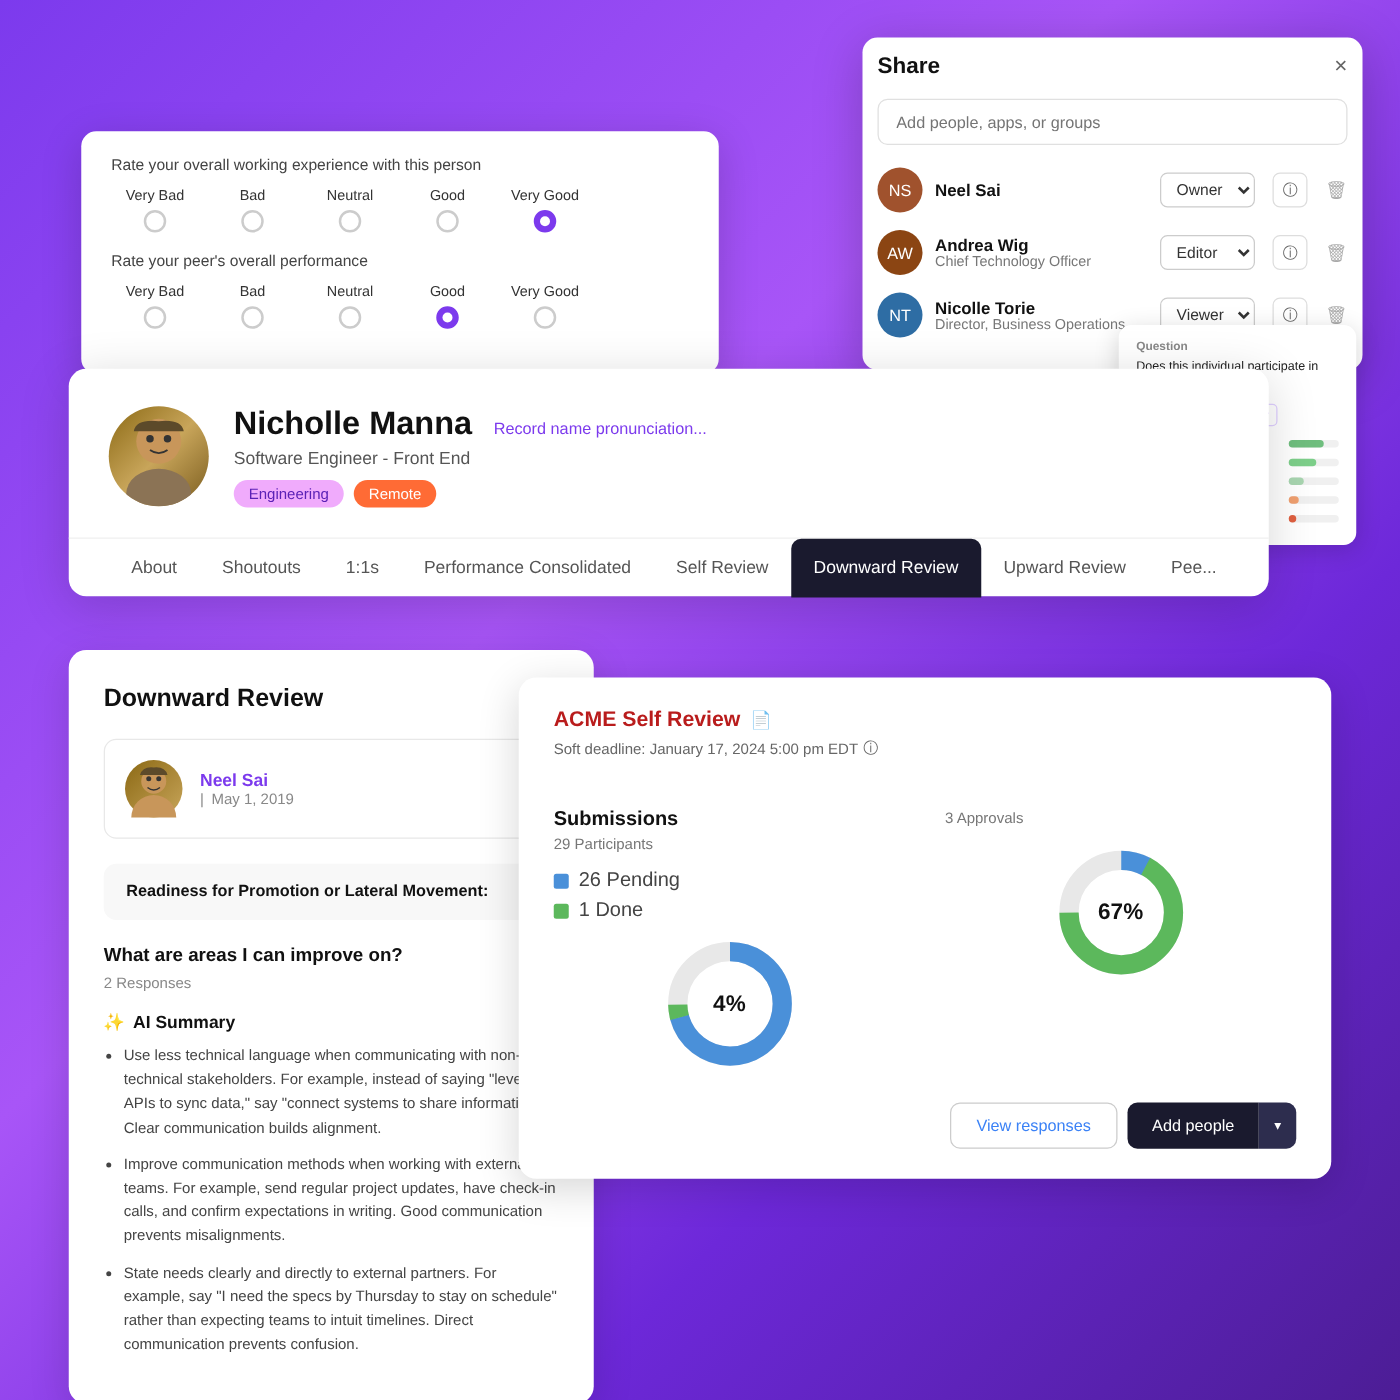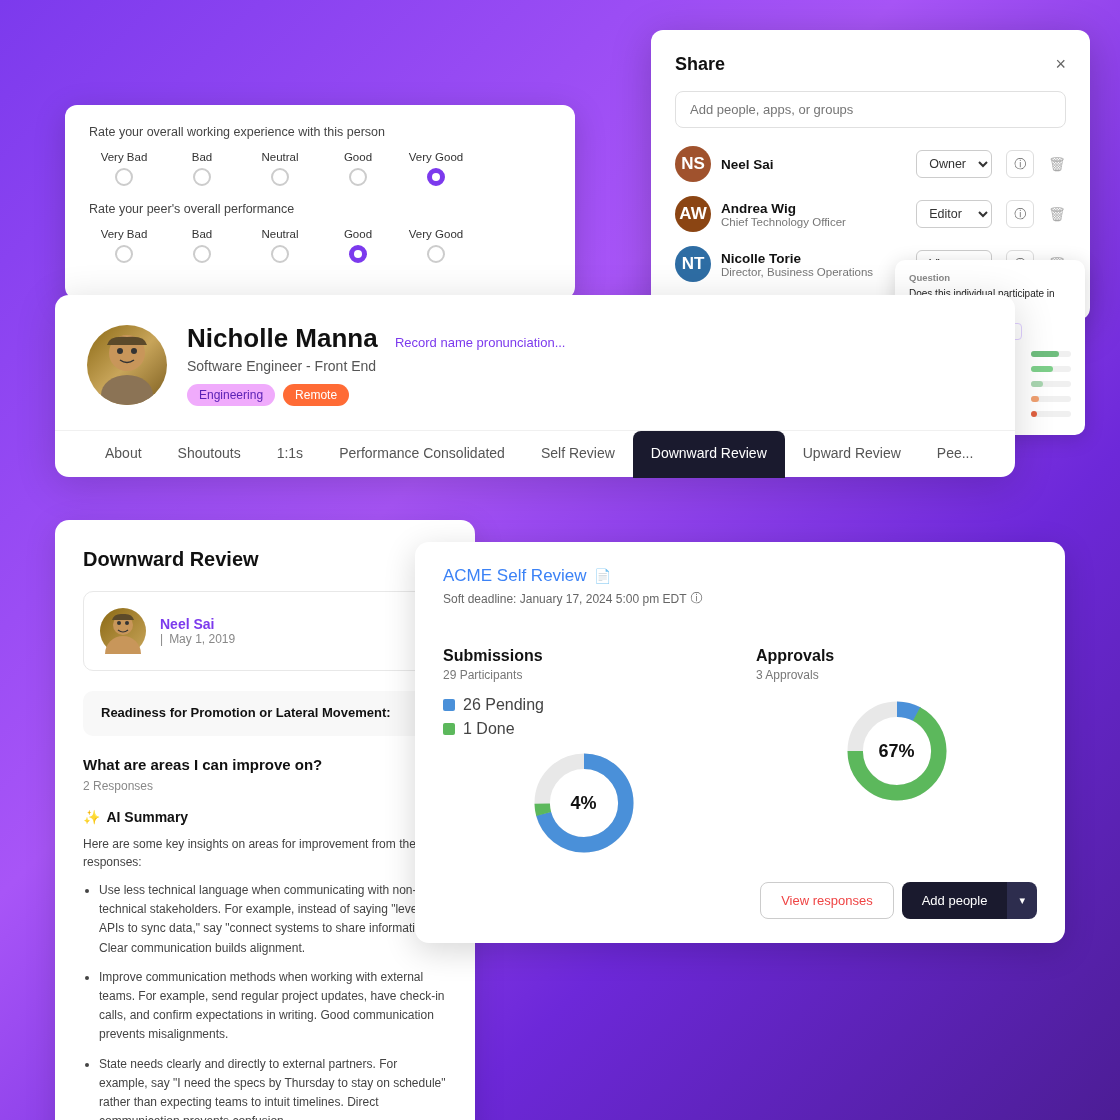--- a/index.html
+++ b/index.html
@@ -62,24 +62,24 @@
       height: 8px;
       border-radius: 50%;
       background: white;
     }
 
     
     .share-dialog {
       position: absolute;
       top: 30px;
       right: 30px;
-      width: 439px;
+      width: 400px;
       background: white;
       border-radius: 12px;
-      padding: 24px;
+      padding: 12px;
       box-shadow: 0 8px 40px rgba(0,0,0,0.22);
     }
     .share-header {
       display: flex;
       justify-content: space-between;
       align-items: center;
       margin-bottom: 16px;
     }
     .share-title {
       font-size: 18px;
@@ -112,22 +112,22 @@
     .share-avatar {
       width: 36px;
       height: 36px;
       border-radius: 50%;
       object-fit: cover;
       background: #ddd;
       flex-shrink: 0;
       display: flex;
       align-items: center;
       justify-content: center;
-      font-size: 17px;
-      font-weight: 700;
+      font-size: 13px;
+      font-weight: 400;
       color: white;
     }
     .share-person-info { flex: 1; }
     .share-person-name { font-size: 13.5px; font-weight: 600; color: #111; }
     .share-person-role { font-size: 11.5px; color: #777; }
     .share-role-select {
       border: 1px solid #ccc;
       border-radius: 6px;
       padding: 5px 8px;
       font-size: 12.5px;
@@ -357,22 +357,22 @@
       box-shadow: 0 8px 32px rgba(0,0,0,0.16);
     }
     .acme-header {
       display: flex;
       align-items: center;
       gap: 8px;
       margin-bottom: 4px;
     }
     .acme-title {
       font-size: 17px;
-      font-weight: 400;
-      color: #3b82f6;
+      font-weight: 700;
+      color: #b91c1c;
     }
     .acme-doc-icon { color: #777; font-size: 14px; }
     .acme-deadline {
       font-size: 12px;
       color: #666;
       margin-bottom: 20px;
       display: flex;
       align-items: center;
       gap: 4px;
     }
@@ -439,21 +439,21 @@
       gap: 8px;
       margin-top: 24px;
     }
     .btn-view {
       padding: 10px 20px;
       border: 1.5px solid #ccc;
       border-radius: 8px;
       background: white;
       font-size: 13px;
       cursor: pointer;
-      color: #ef4444;
+      color: #3b82f6;
     }
     .btn-add {
       padding: 10px 20px;
       border: none;
       border-radius: 8px 0 0 8px;
       background: #1a1a2e;
       color: white;
       font-size: 13px;
       cursor: pointer;
     }
@@ -691,21 +691,20 @@
   <div class="readiness-card">
     <div class="readiness-text">Readiness for Promotion or Lateral Movement:</div>
   </div>
   <div style="height:20px;"></div>
   <div class="review-question">What are areas I can improve on?</div>
   <div class="review-responses">2 Responses</div>
   <div class="ai-summary-header">
     <span class="ai-icon">✨</span>
     <span>AI Summary</span>
   </div>
-  <div class="ai-summary-intro">Here are some key insights on areas for improvement from the responses:</div>
   <ul class="ai-summary-list">
     <li>Use less technical language when communicating with non-technical stakeholders. For example, instead of saying "leverage APIs to sync data," say "connect systems to share information." Clear communication builds alignment.</li>
     <li>Improve communication methods when working with external teams. For example, send regular project updates, have check-in calls, and confirm expectations in writing. Good communication prevents misalignments.</li>
     <li>State needs clearly and directly to external partners. For example, say "I need the specs by Thursday to stay on schedule" rather than expecting teams to intuit timelines. Direct communication prevents confusion.</li>
   </ul>
 </div>
 
 <div class="acme-card">
   <div class="acme-header">
     <span class="acme-title">ACME Self Review</span>
@@ -737,21 +736,20 @@
 
             <circle cx="50" cy="50" r="38" fill="none" stroke="#4a90d9" stroke-width="14" stroke-dasharray="228.7 239.0" stroke-dashoffset="59.7" transform="rotate(-90 50 50)"></circle>
             <circle cx="50" cy="50" r="38" fill="none" stroke="#5cb85c" stroke-width="14" stroke-dasharray="9.5 239.0" stroke-dashoffset="-168.6" transform="rotate(-90 50 50)"></circle>
           </svg>
           <div class="donut-center">4%</div>
         </div>
       </div>
     </div>
 
     <div class="stat-section">
-      <div class="stat-title">Approvals</div>
       <div class="stat-subtitle">3 Approvals</div>
       <div class="donut-wrap">
         <div class="donut-chart">
           <svg viewBox="0 0 100 100" xmlns="http://www.w3.org/2000/svg">
             <circle cx="50" cy="50" r="38" fill="none" stroke="#e8e8e8" stroke-width="14"></circle>
 
             <circle cx="50" cy="50" r="38" fill="none" stroke="#4a90d9" stroke-width="14" stroke-dasharray="78.8 239.0" stroke-dashoffset="59.7" transform="rotate(-90 50 50)"></circle>
 
             <circle cx="50" cy="50" r="38" fill="none" stroke="#5cb85c" stroke-width="14" stroke-dasharray="160.2 239.0" stroke-dashoffset="-18.5" transform="rotate(-90 50 50)"></circle>
           </svg>

